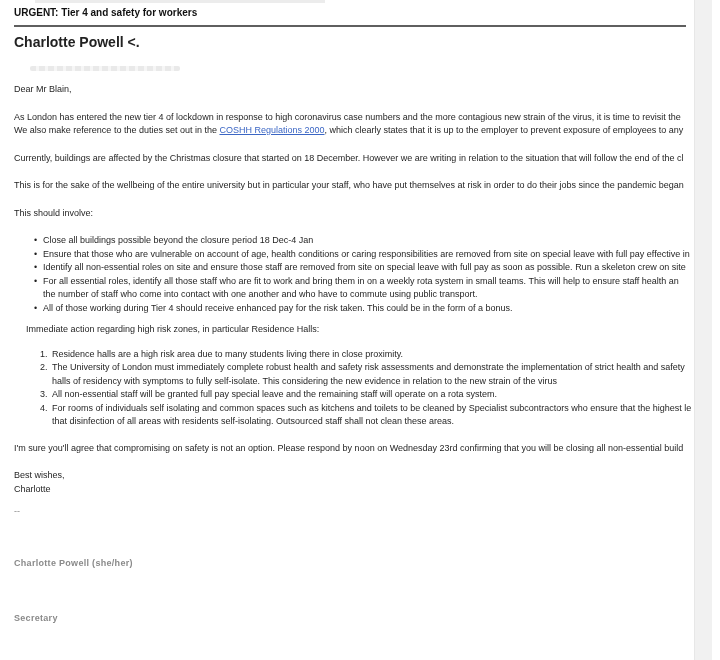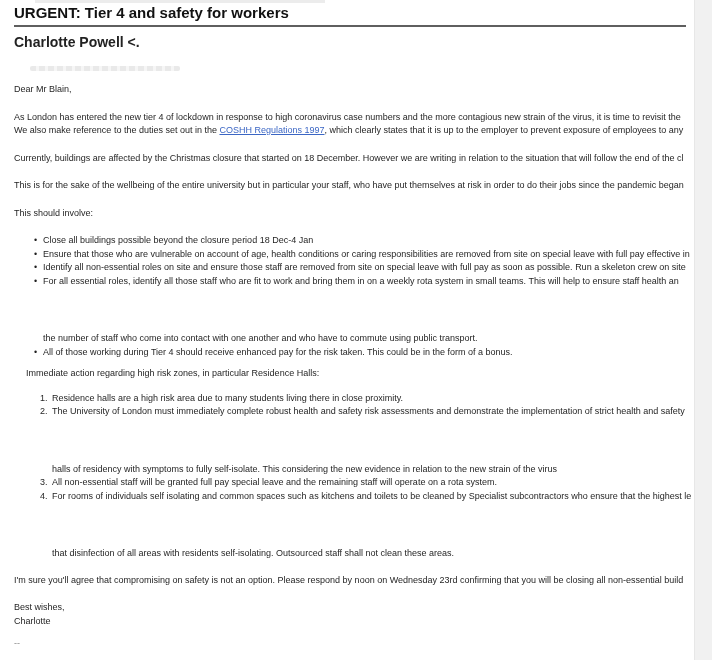--- a/index.html
+++ b/index.html
@@ -5,32 +5,32 @@
   html,body{margin:0;padding:0;}
   body{
     width:720px;height:660px;background:#ffffff;
     font-family:"Liberation Sans","DejaVu Sans",sans-serif;
     color:#1f1f1f;overflow:hidden;position:relative;
   }
   .page{position:relative;width:720px;height:660px;background:#fff;overflow:hidden;}
   .top-cut-bar{position:absolute;left:35px;top:0;width:290px;height:3px;background:#ececec;}
   .scroll-strip{position:absolute;top:0;right:8px;width:17px;height:660px;background:#f1f1f1;border-left:1px solid #e7e7e7;}
   .content{position:absolute;left:14px;top:6px;width:678px;}
-  .subject{font-size:15px;font-weight:bold;color:#111;margin:0 0 6px 0;line-height:13px;}
+  .subject{font-size:10px;font-weight:bold;color:#111;margin:0 0 6px 0;line-height:13px;}
   .subject-rule{border:none;border-top:2px solid #5f5f5f;margin:0 0 7px 0;width:672px;}
   .sender{font-size:14px;font-weight:bold;color:#222;margin:0 0 16px 0;}
   .redacted{margin:0 0 12px 16px;width:150px;height:5px;border-radius:2px;
     background:repeating-linear-gradient(90deg,#e9e9e9 0 6px,#f6f6f6 6px 9px);}
   .para{font-size:9px;line-height:13.5px;margin:0 0 14px 0;}
   .line{white-space:nowrap;overflow:hidden;}
   a.link{color:#3b66c4;text-decoration:underline;cursor:pointer;}
   .list{margin:0 0 8px 0;padding-left:20px;font-size:9px;}
   .li{display:flex;white-space:nowrap;overflow:hidden;line-height:13.5px;}
   .li .marker{flex:0 0 9px;}
-  .li.cont{padding-left:9px;margin-top:44px;}
+  .li.cont{padding-left:9px;}
   .numlist{margin:0 0 8px 0;padding-left:26px;font-size:9px;}
   .numlist .marker{flex:0 0 12px;}
   .numlist .li.cont{padding-left:12px;}
   .section-title{font-size:9px;line-height:13.5px;margin:0 0 11px 12px;}
   .signoff{font-size:9px;line-height:13.5px;margin:0;}
   .sig-divider{font-size:9px;color:#8a8a8a;margin:10px 0 0 0;}
   .sig-block{margin-top:8px;}
   .sig-line{font-size:9px;font-weight:bold;color:#8a8a8a;line-height:15px;letter-spacing:0.3px;margin-top:40px;}
   .logo-wrap{margin:12px 0 0 14px;width:62px;height:62px;}
 </style>
@@ -46,21 +46,21 @@
     <h1 class="subject">URGENT: Tier 4 and safety for workers</h1>
     <hr class="subject-rule">
     <div class="sender">Charlotte Powell &lt;.</div>
 
     <div class="redacted"></div>
 
     <div class="para">Dear Mr Blain,</div>
 
     <div class="para">
       <div class="line">As London has entered the new tier 4 of lockdown in response to high coronavirus case numbers and the more contagious new strain of the virus, it is time to revisit the</div>
-      <div class="line"><span>We also make reference to the duties set out in the </span><a class="link">COSHH Regulations 1997</a><span>, which clearly states that it is up to the employer to prevent exposure of employees to any</span></div>
+      <div class="line"><span>We also make reference to the duties set out in the </span><a class="link">COSHH Regulations 2000</a><span>, which clearly states that it is up to the employer to prevent exposure of employees to any</span></div>
     </div>
 
     <div class="para line">Currently, buildings are affected by the Christmas closure that started on 18 December. However we are writing in relation to the situation that will follow the end of the cl</div>
     <div class="para line">This is for the sake of the wellbeing of the entire university but in particular your staff, who have put themselves at risk in order to do their jobs since the pandemic began</div>
     <div class="para">This should involve:</div>
 
     <div class="list">
       <div class="li">
           <span class="marker">•</span>
           <span class="line">Close all buildings possible beyond the closure period 18 Dec-4 Jan</span>

